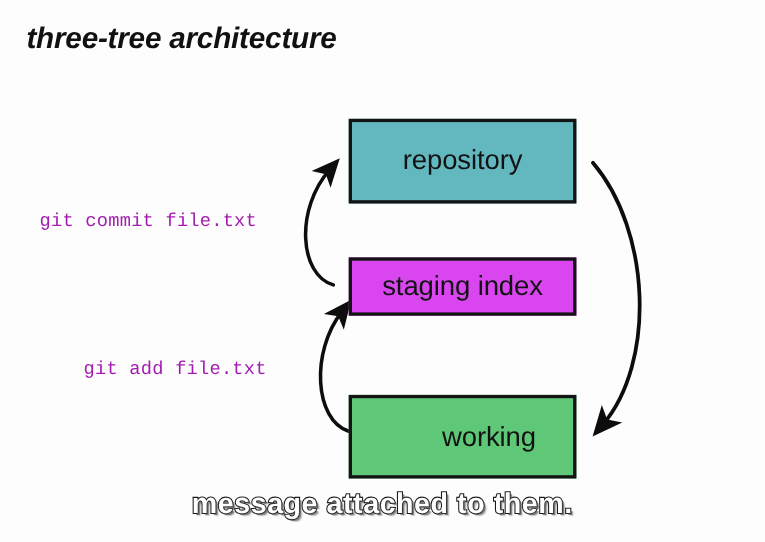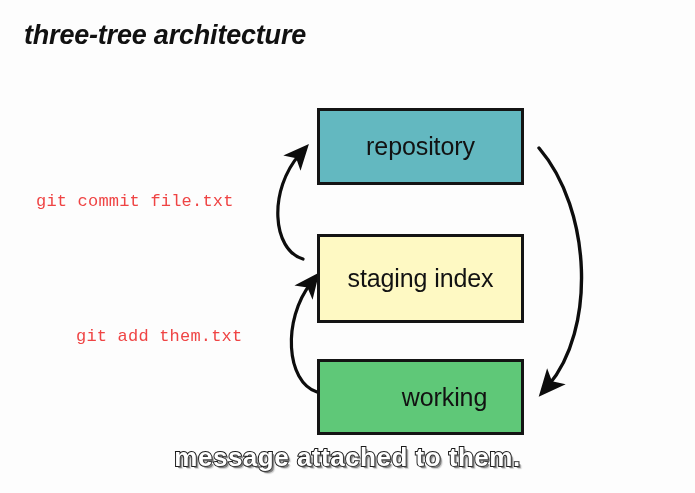--- a/index.html
+++ b/index.html
@@ -59,40 +59,40 @@
     width: 207px;
     height: 77px;
     background: #63B8C0;
     text-align: center;
   }
 
   #box-staging {
     left: 317px;
     top: 234px;
     width: 207px;
-    height: 89px;
-    background: #fef9c3;
+    height: 53px;
+    background: #d946ef;
     text-align: right;
   }
 
   #box-working {
     left: 317px;
     top: 359px;
     width: 207px;
     height: 76px;
     background: #5FC878;
     padding-left: 48px;
   }
 
   
   .cmd-label {
     position: absolute;
     font-family: "Liberation Mono", monospace;
     font-size: 17px;
-    color: #ef4444;
+    color: #a21caf;
     white-space: nowrap;
     letter-spacing: 0.2px;
   }
   #cmd-commit {
     left: 36px;
     top: 192px;
   }
   #cmd-add {
     left: 76px;
     top: 327px;
@@ -162,17 +162,17 @@
   <div class="tree-box" id="box-staging">
     <span>staging index</span>
   </div>
 
   <div class="tree-box" id="box-working">
     <span>working</span>
   </div>
 
   <div class="cmd-label" id="cmd-commit">git commit file.txt</div>
 
-  <div class="cmd-label" id="cmd-add">git add them.txt</div>
+  <div class="cmd-label" id="cmd-add">git add file.txt</div>
 
   <div id="caption">message attached to them.</div>
 
 </div>
 
 </body></html>

